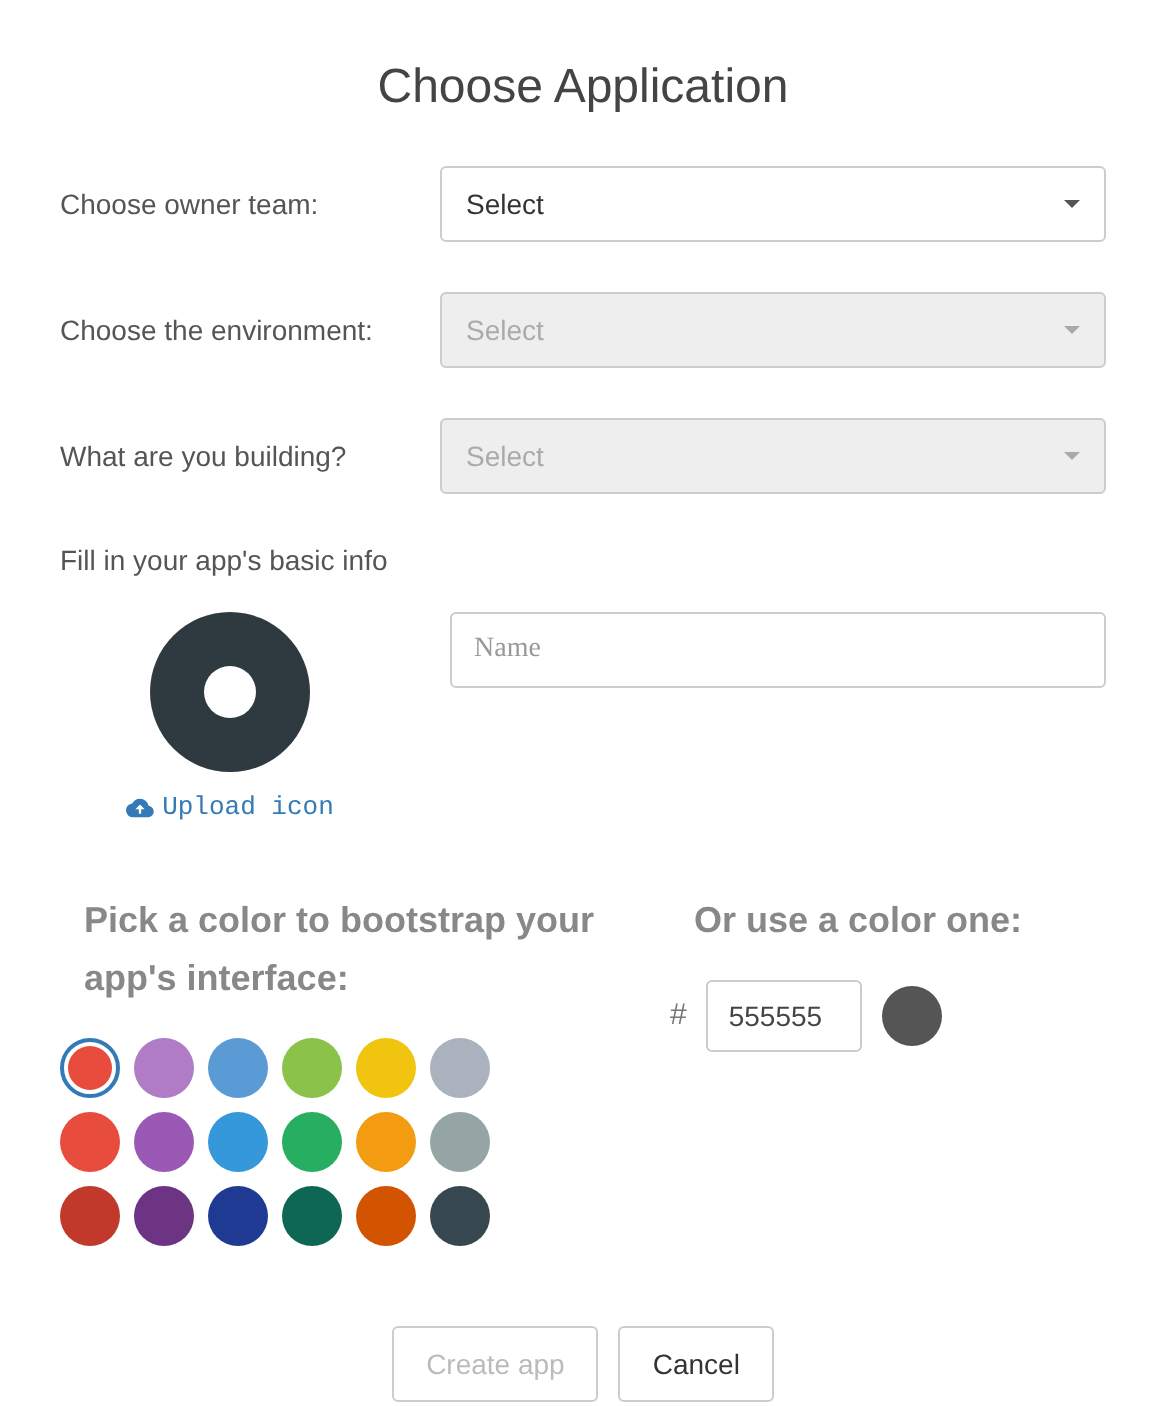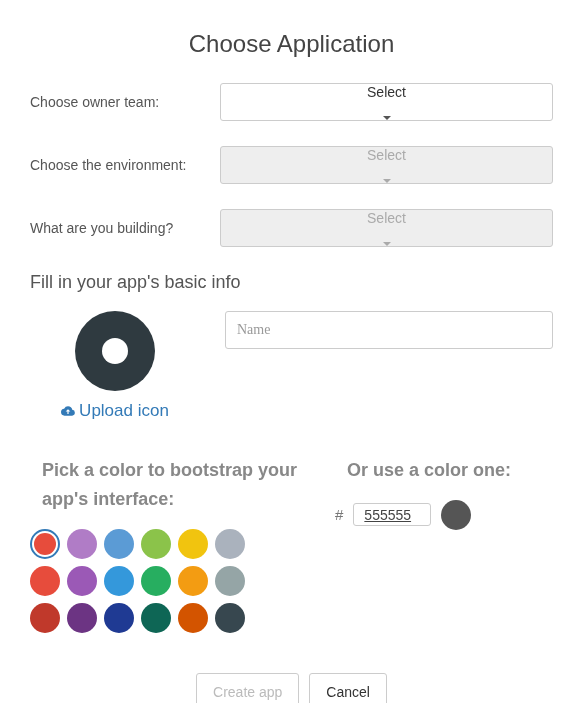--- a/index.html
+++ b/index.html
@@ -38,37 +38,36 @@
       border: 1px solid #ccc;
       border-radius: 3px;
       background: #fff;
       padding: 0 12px;
       display: flex;
       align-items: center;
       justify-content: space-between;
       cursor: pointer;
       color: #333;
       font-size: 14px;
-      flex-direction: column;
     }
     .select-control.disabled {
       background: #eee;
       color: #aaa;
       cursor: not-allowed;
     }
     .caret {
       width: 0; height: 0;
       border-left: 4px solid transparent;
       border-right: 4px solid transparent;
       border-top: 4px solid #555;
     }
     .caret.dis { border-top-color: #aaa; }
     .section-label {
       color: #555;
-      font-size: 18px;
+      font-size: 14px;
       margin-bottom: 18px;
     }
     .icon-info-row {
       display: flex;
       gap: 25px;
       margin-bottom: 35px;
     }
     .icon-col {
       flex: 0 0 170px;
       display: flex;
@@ -84,25 +83,26 @@
       justify-content: center;
       margin-bottom: 10px;
     }
     .ring-icon .hole {
       width: 26px; height: 26px;
       border-radius: 50%;
       background: #fff;
     }
     .upload-link {
       color: #337ab7;
-      font-size: 17px;
+      font-size: 13px;
       display: flex;
       align-items: center;
       gap: 4px;
       cursor: pointer;
+      font-family: Liberation Mono, monospace;
     }
     .upload-link svg { width: 14px; height: 14px; fill: #337ab7; }
     .fields-col {
       flex: 1;
       display: flex;
       flex-direction: column;
       gap: 15px;
     }
     .text-input, .textarea {
       width: 100%;
@@ -152,27 +152,26 @@
       background-clip: content-box;
     }
     .custom-row {
       display: flex;
       align-items: center;
       gap: 10px;
     }
     .hash { color: #777; font-size: 15px; }
     .hex-input {
       width: 78px;
-      height: 23px;
+      height: 36px;
       border: 1px solid #ccc;
       border-radius: 3px;
       padding: 0 10px;
       font-size: 14px;
       color: #444;
-      text-decoration: underline;
     }
     .preview-swatch {
       width: 30px; height: 30px;
       border-radius: 50%;
       background: #555;
     }
     .actions {
       display: flex;
       justify-content: center;
       gap: 10px;

